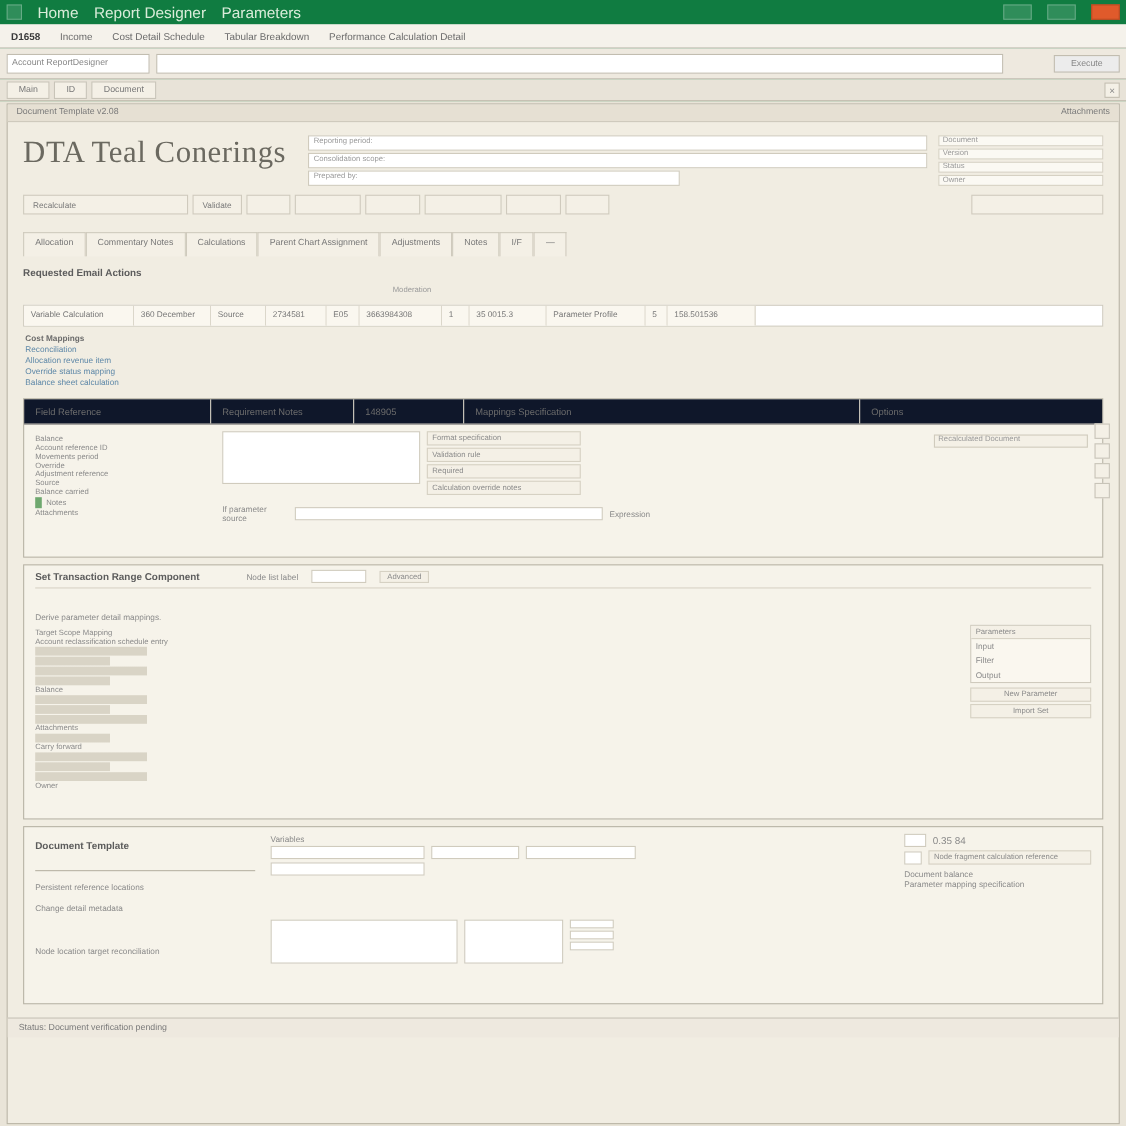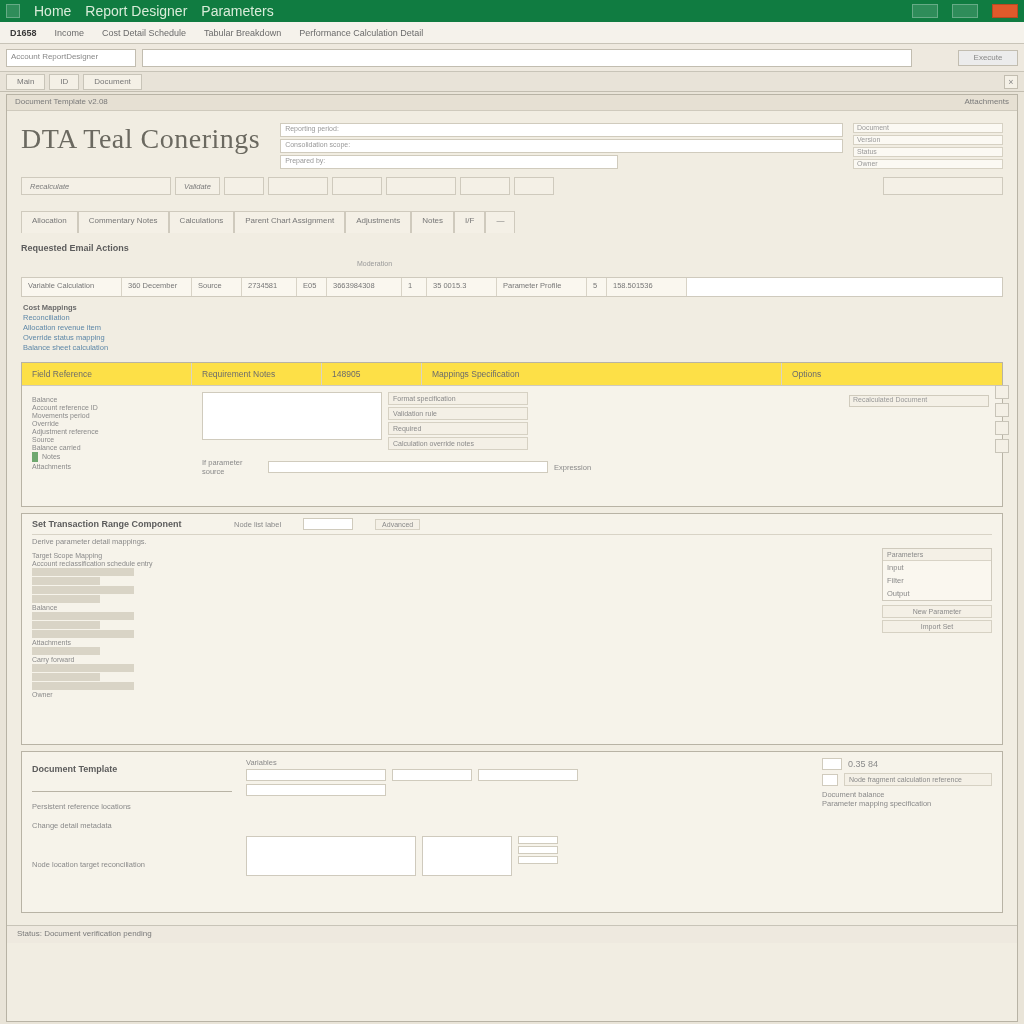--- a/index.html
+++ b/index.html
@@ -42,21 +42,21 @@
   
   .titlearea { display: flex; align-items: flex-start; gap: 10px; margin-bottom: 8px; }
   .bigtitle { font-size: 28px; font-weight: 300; color: #6b6960; letter-spacing: 0.5px; font-family: Georgia, 'Times New Roman', serif; }
   .titlefields { flex: 1; display: flex; flex-direction: column; gap: 2px; margin-left: 10px; }
   .tf { height: 14px; background: #fff; border: 1px solid #d0cbbd; font-size: 7px; color: #999; padding: 1px 4px; }
   .tf.half { width: 60%; }
   .titleside { width: 150px; display: flex; flex-direction: column; gap: 2px; }
   .titleside .sbox { height: 10px; background: #fbf9f3; border: 1px solid #d6d1c3; font-size: 7px; color: #9a9a9a; padding: 0 3px; }
 
   
-  .toolbarrow { display: flex; gap: 4px; margin-bottom: 6px; align-items: center; font-style: italic; }
+  .toolbarrow { display: flex; gap: 4px; margin-bottom: 6px; align-items: center; }
   .tbtn { height: 18px; background: #f4f0e6; border: 1px solid #cfcabd; font-size: 7.5px; color: #7a7a7a; padding: 0 8px; display: flex; align-items: center; }
 
   
   .tabstrip2 { display: flex; gap: 0; margin-bottom: 10px; margin-top: 16px; }
   .tab2 { height: 22px; background: #f4f0e6; border: 1px solid #cfcabd; border-bottom: none; font-size: 8px; color: #777; padding: 4px 10px; }
 
   .sectlabel { font-size: 9px; font-weight: 600; color: #5c5c5c; margin: 6px 0 4px 0; }
   .sectsub { font-size: 7.5px; color: #8a8a8a; margin-bottom: 2px; }
 
   
@@ -67,21 +67,21 @@
 
   .linklist { margin: 4px 0 10px 2px; }
   .linklist div { font-size: 7.5px; color: #5e88a8; margin-bottom: 1px; }
   .linklist .hdr { color: #6b6b6b; font-weight: 600; }
 
   .rightbadge { position: absolute; right: 28px; top: 300px; width: 140px; }
   .rightbadge .b { height: 12px; background: #f4f0e6; border: 1px solid #d0cbbd; margin-bottom: 2px; font-size: 7px; color: #999; padding: 0 3px; }
 
   
   .panel { border: 1px solid #b8b3a5; background: #f6f3ea; margin-bottom: 6px; }
-  .panel .phead { display: flex; border-bottom: 1px solid #cfcabd; background: #fde047; }
+  .panel .phead { display: flex; border-bottom: 1px solid #cfcabd; background: #0f172a; }
   .panel .phead .ph { flex: 1; font-size: 8.5px; color: #6b6b6b; padding: 6px 10px; border-right: 1px solid #d8d3c6; }
   .panel .phead .ph:last-child { border-right: none; }
   .panel .pbody { padding: 6px 10px; min-height: 120px; position: relative; }
 
   .greycard { background: #fff; border: 1px solid #d0cbbd; height: 48px; }
   .minicard { background: #f4f0e6; border: 1px solid #d6d1c3; font-size: 7px; color: #8a8a8a; padding: 2px 4px; }
 
   .smalltext { font-size: 7.5px; color: #8a8a8a; }
   .tinyrow { display: flex; gap: 6px; align-items: center; margin-bottom: 3px; }
   .tinyfield { height: 12px; background: #fff; border: 1px solid #d0cbbd; }
@@ -255,21 +255,21 @@
               <div class="tinyfield" style="width:280px"></div>
               <span class="smalltext">Expression</span>
             </div>
           </div>
           <div style="width:220px"></div>
         </div>
       </div>
 
       <div class="panel">
         <div class="pbody" style="min-height:230px; padding-top:4px;">
-          <div style="display:flex; gap:22px; align-items:center; border-bottom:1px solid #d8d3c6; padding-bottom:4px; margin-bottom:2px;">
+          <div style="display:flex; gap:12px; align-items:center; border-bottom:1px solid #d8d3c6; padding-bottom:4px; margin-bottom:22px;">
             <div class="sectlabel" style="margin:0; flex:0 0 180px">Set Transaction Range Component</div>
             <span class="smalltext">Node list label</span>
             <div class="tinyfield" style="width:50px"></div>
             <div class="minicard" style="padding:1px 6px">Advanced</div>
           </div>
           <div class="sectsub">Derive parameter detail mappings.</div>
 
           <div style="display:flex; gap:21px;">
             <div style="width:170px">
               <div class="midlist">

